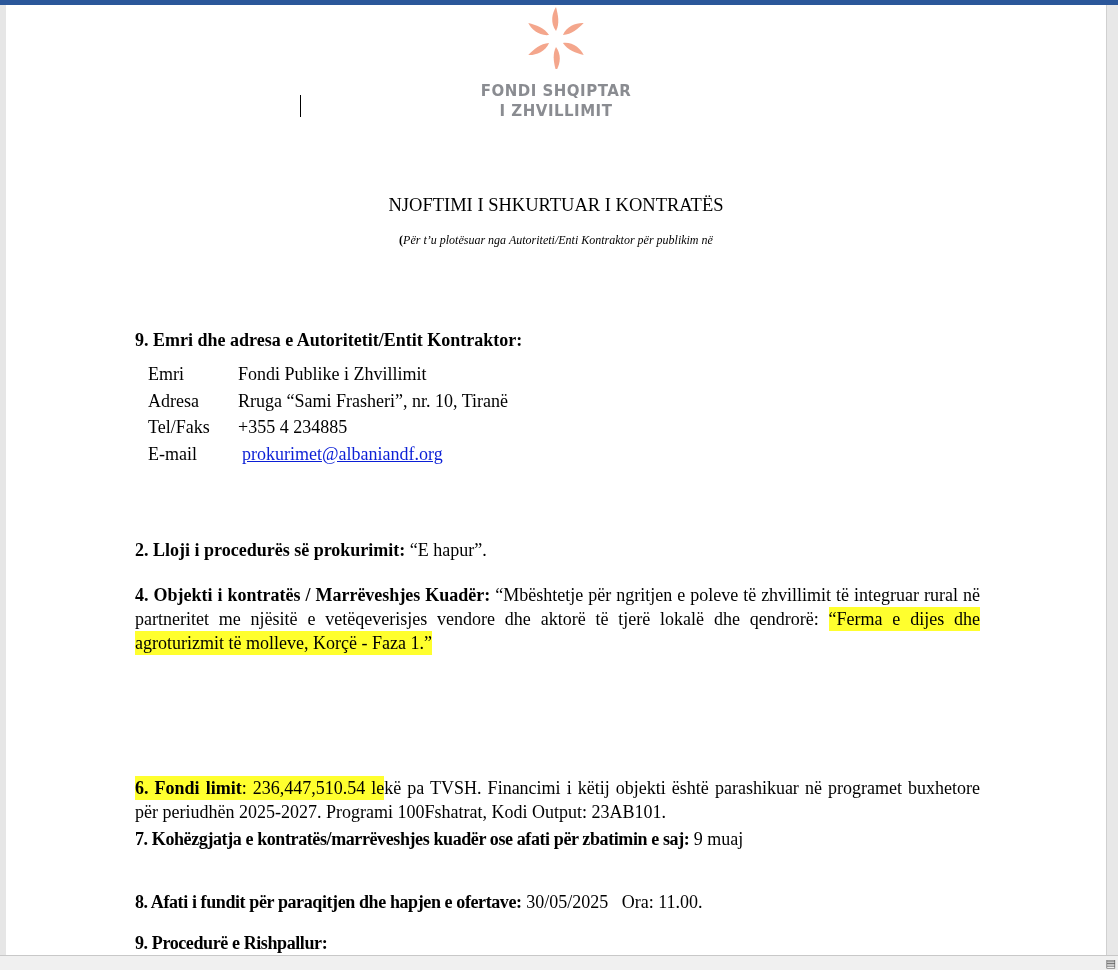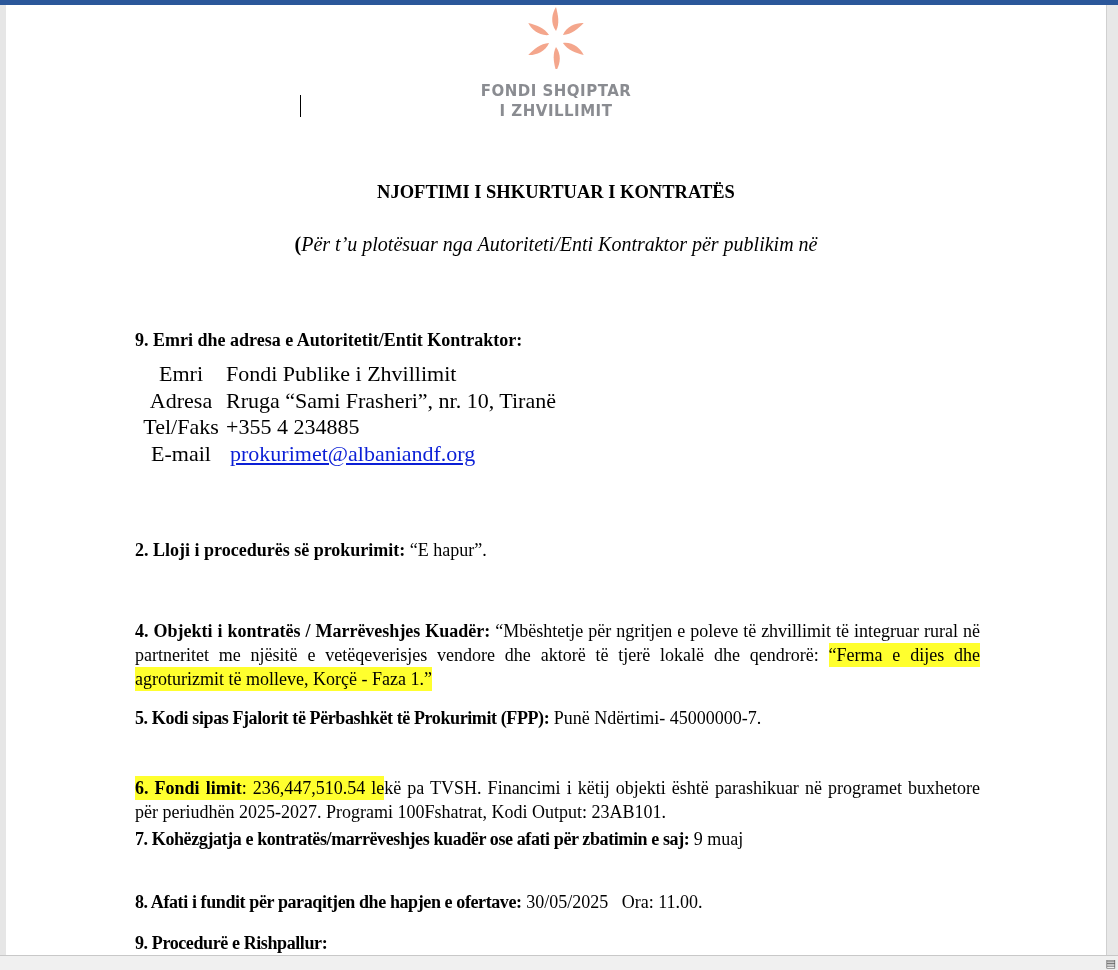--- a/index.html
+++ b/index.html
@@ -29,37 +29,37 @@
     }
     .logo { position: absolute; left: 520px; top: 0px; width: 60px; height: 64px; }
     .logo-text {
       position: absolute; left: 430px; top: 76px; width: 240px; text-align: center;
       font-family: "DejaVu Sans", sans-serif; font-weight: bold; color: #8a8c91;
       font-size: 15px; line-height: 20px; letter-spacing: 0.5px;
     }
     .cursor { position: absolute; left: 294px; top: 90px; width: 1px; height: 22px; background: #000; }
 
     .title {
-      position: absolute; left: 0; top: 177px; width: 1100px; text-align: center;
-      font-weight: bold; font-size: 18.5px;
+      position: absolute; left: 0; top: 190px; width: 1100px; text-align: center;
+      font-weight: normal; font-size: 18.5px;
     }
     .subtitle {
       position: absolute; left: 0; width: 1100px; text-align: center;
-      font-style: italic; font-size: 20px;
+      font-style: italic; font-size: 12px;
     }
     .sub1 { top: 228px; }
     .sub2 { top: 261px; }
     .sub1 .paren { font-style: normal; font-weight: bold; }
 
     .sec { position: absolute; left: 129px; font-size: 18px; line-height: 24px; white-space: nowrap; }
     .sec b { font-weight: bold; }
     .justify { white-space: normal; width: 845px; text-align: justify; }
     .condensed b { letter-spacing: -0.4px; }
 
-    .kv { position: absolute; left: 130px; font-size: 22px; line-height: 26.5px; text-align: center; }
+    .kv { position: absolute; left: 142px; font-size: 18px; line-height: 26.5px; }
     .kv-row { display: flex; }
     .kv-label { width: 90px; }
     .kv-val a { color: #0b1fd6; text-decoration: underline; }
     .kv-val.link { padding-left: 4px; }
 
     .hl { background: #ffff2e; padding: 2px 0; }
   </style>
 </head>
 <body>
 
@@ -103,23 +103,22 @@
     </div>
     <div class="kv-row">
       <span class="kv-label">E-mail</span>
       <span class="kv-val link"><a>prokurimet@albaniandf.org</a></span>
     </div>
   </div>
 
   <div class="sec" style="top:533px;"><b>2.  Lloji i procedurës së prokurimit:</b><span> “E hapur”.</span></div>
 
 
-  <div class="sec justify" style="top:614px;"><b>4. Objekti i kontratës / Marrëveshjes Kuadër:</b><span> “Mbështetje për ngritjen e poleve të zhvillimit të integruar rural në partneritet me njësitë e vetëqeverisjes vendore dhe aktorë të tjerë lokalë dhe qendrorë: </span><span class="hl">“Ferma e dijes dhe agroturizmit të molleve, Korçë - Faza 1.”</span></div>
+  <div class="sec justify" style="top:578px;"><b>4. Objekti i kontratës / Marrëveshjes Kuadër:</b><span> “Mbështetje për ngritjen e poleve të zhvillimit të integruar rural në partneritet me njësitë e vetëqeverisjes vendore dhe aktorë të tjerë lokalë dhe qendrorë: </span><span class="hl">“Ferma e dijes dhe agroturizmit të molleve, Korçë - Faza 1.”</span></div>
 
-  <div class="sec condensed" style="top:701px;"><b>5.  Kodi sipas Fjalorit të Përbashkët të Prokurimit (FPP):</b><span> Punë Ndërtimi- 45000000-7.</span></div>
 
   <div class="sec justify" style="top:754px;margin-top:17px;"><span class="hl"><b>6. Fondi limit</b><span>: 236,447,510.54 le</span></span><span>kë pa TVSH. Financimi i këtij objekti është parashikuar në programet buxhetore për periudhën 2025-2027. Programi 100Fshatrat, Kodi Output: 23AB101.</span></div>
 
   <div class="sec condensed" style="top:822px;"><b>7.  Kohëzgjatja e kontratës/marrëveshjes kuadër ose afati për zbatimin e saj:</b><span> 9 muaj</span></div>
 
   <div class="sec condensed" style="top:885px;"><b>8. Afati i fundit për paraqitjen dhe hapjen e ofertave:</b><span style="white-space:pre;"> 30/05/2025   Ora: 11.00.</span></div>
 
   <div class="sec condensed" style="top:926px;"><b>9. Procedurë e Rishpallur:</b></div>
 </div>
 

